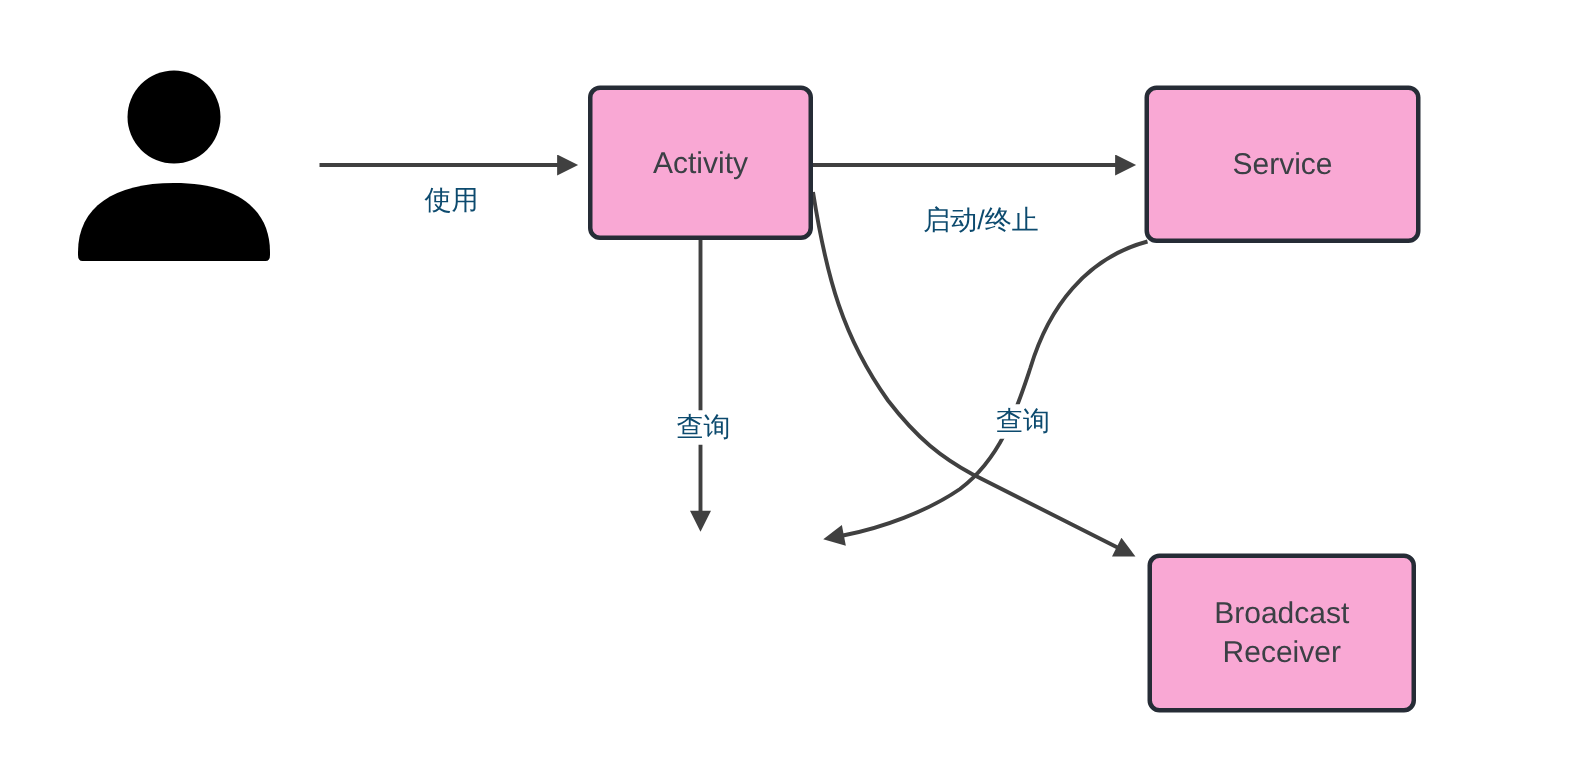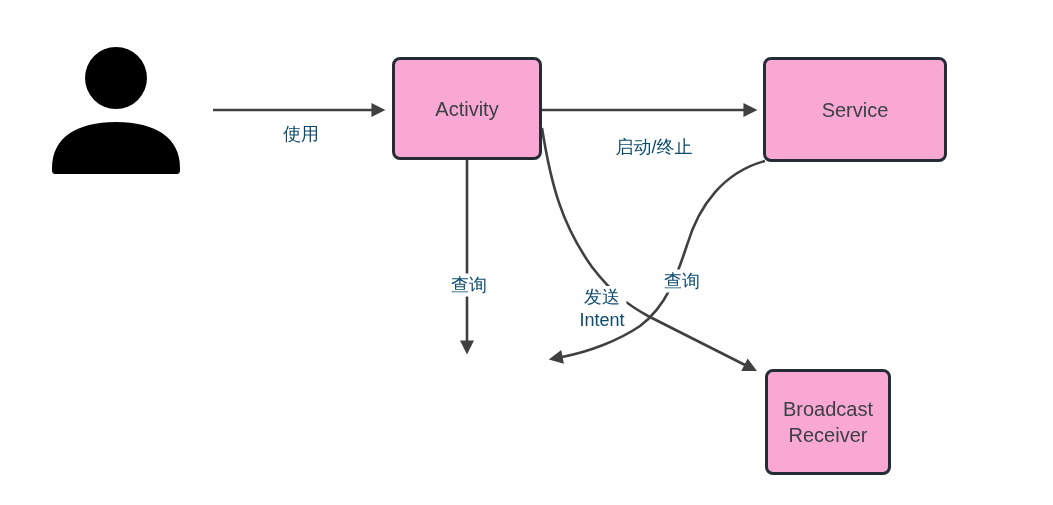--- a/index.html
+++ b/index.html
@@ -71,30 +71,26 @@
 
   <div class="node" style="left:392px; top:57px; width:150px; height:103px;">
     <span class="node-label">Activity</span>
   </div>
 
   <div class="node" style="left:763px; top:57px; width:184px; height:105px;">
     <span class="node-label">Service</span>
   </div>
 
 
-  <div class="node" style="left:765px; top:369px; width:126px; height:106px;">
+  <div class="node" style="left:765px; top:369px; width:179px; height:106px;">
     <span class="node-label">Broadcast Receiver</span>
   </div>
 
   <div class="edge-label" style="left:301px; top:111px;">使用</div>
 
   <div class="edge-label" style="left:654px; top:124px;">启动/终止</div>
 
   <div class="edge-label" style="left:469px; top:262px;">查询</div>
 
-  <div class="edge-label" style="left:602px; top:286px;">
-    <div>发送</div>
-    <div>Intent</div>
-  </div>
 
   <div class="edge-label" style="left:682px; top:258px;">查询</div>
 
 </div>
 
 </body></html>

